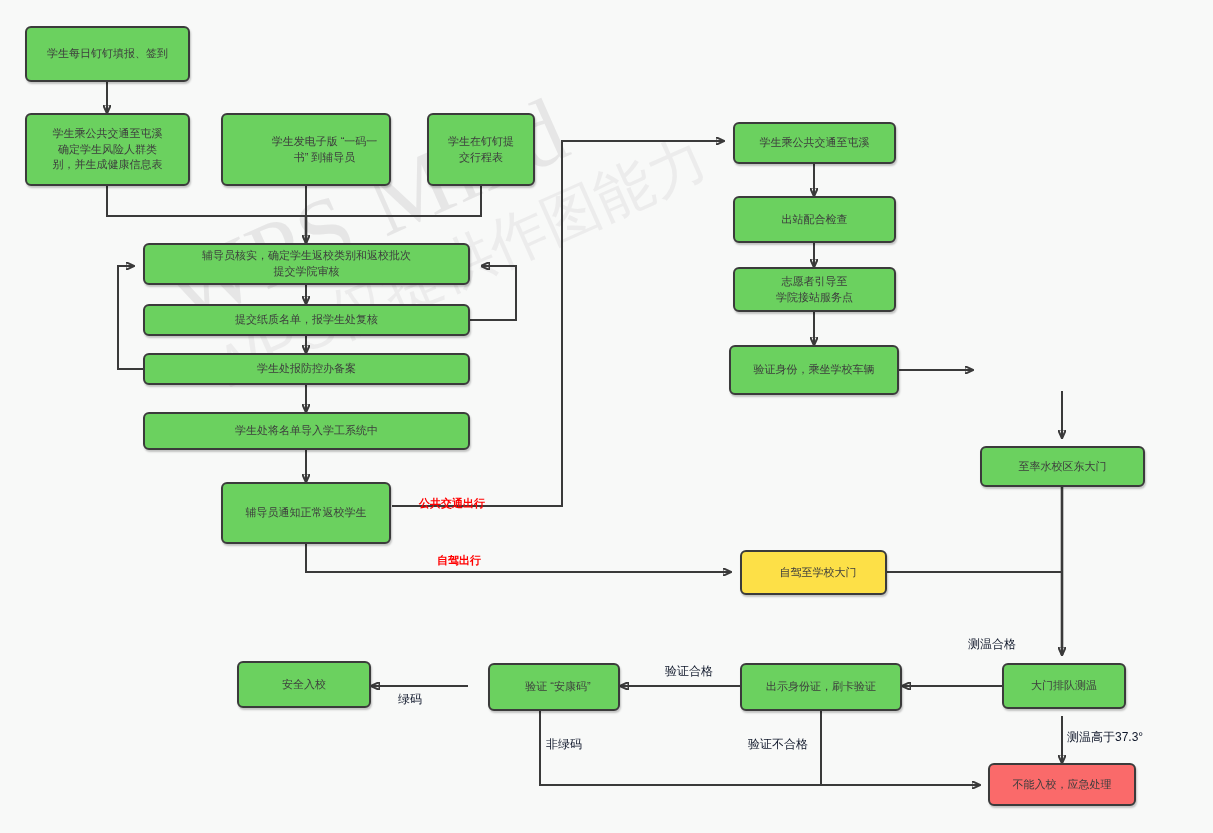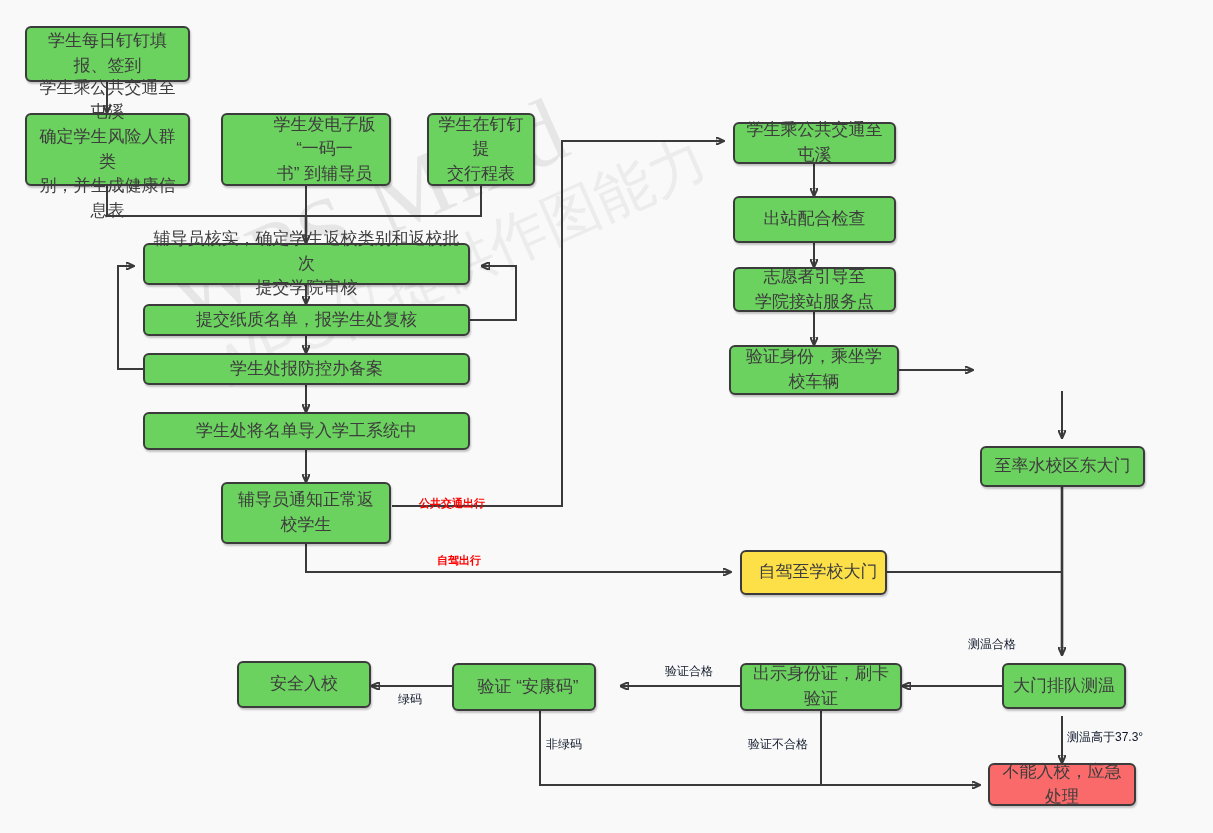--- a/index.html
+++ b/index.html
@@ -60,21 +60,21 @@
   .node {
     position: absolute;
     box-sizing: border-box;
     border: 2px solid #3b3b3b;
     border-radius: 6px;
     display: flex;
     align-items: center;
     justify-content: center;
     text-align: center;
     color: #3d3d3d;
-    font-size: 17px;
+    font-size: 11px;
     line-height: 1.45;
     padding: 3px 7px;
     z-index: 2;
     box-shadow: 1px 2px 2px rgba(0,0,0,0.22);
     white-space: pre-line;
   }
   .node.green { background: #6bd15f; }
   .node.cyan  { background: #fde047; padding-left: 16px; }
   .node.red   { background: #fa6a6a; }
 
@@ -189,21 +189,21 @@
 
 
   <div class="node green" style="left:980px; top:446px; width:165px; height:41px;">至率水校区东大门</div>
 
   <div class="node cyan" style="left:740px; top:550px; width:147px; height:45px;">自驾至学校大门</div>
 
   <div class="node green" style="left:1002px; top:663px; width:124px; height:46px;">大门排队测温</div>
 
   <div class="node green" style="left:740px; top:663px; width:162px; height:48px;">出示身份证，刷卡验证</div>
 
-  <div class="node green" style="left:452px; top:663px; width:144px; height:48px;padding-left:15px;">验证 “安康码”</div>
+  <div class="node green" style="left:488px; top:663px; width:132px; height:48px;padding-left:15px;">验证 “安康码”</div>
 
   <div class="node green" style="left:237px; top:661px; width:134px; height:47px;">安全入校</div>
 
   <div class="node red" style="left:988px; top:763px; width:148px; height:43px;">不能入校，应急处理</div>
 
   <div class="elabel red" style="left:419px; top:496px;">公共交通出行</div>
 
   <div class="elabel red" style="left:437px; top:553px;">自驾出行</div>
 
   <div class="elabel" style="left:932px; top:636px;margin-left:36px;">测温合格</div>

